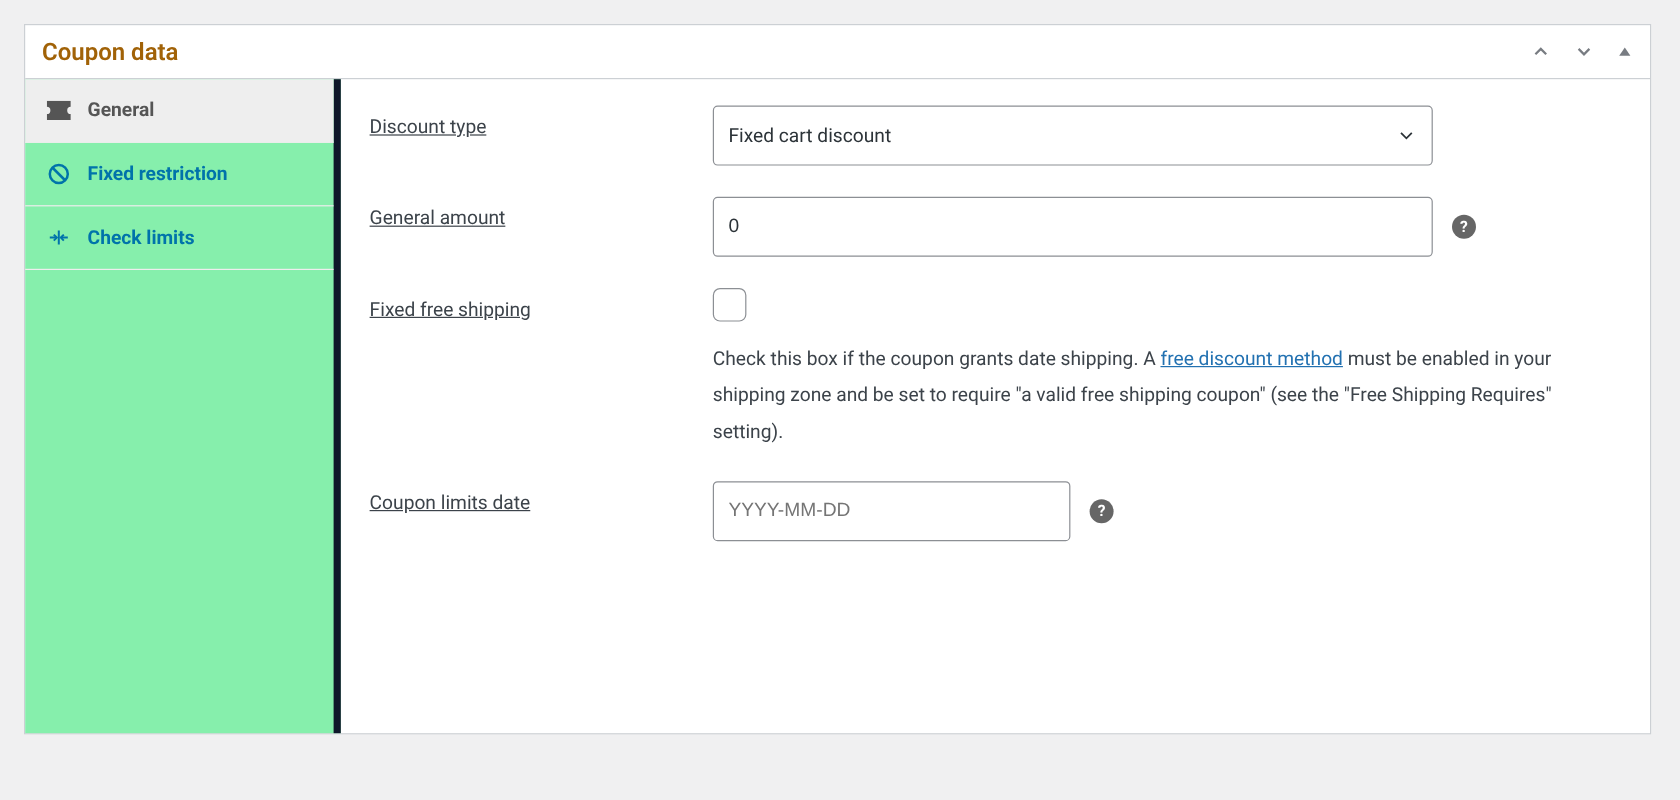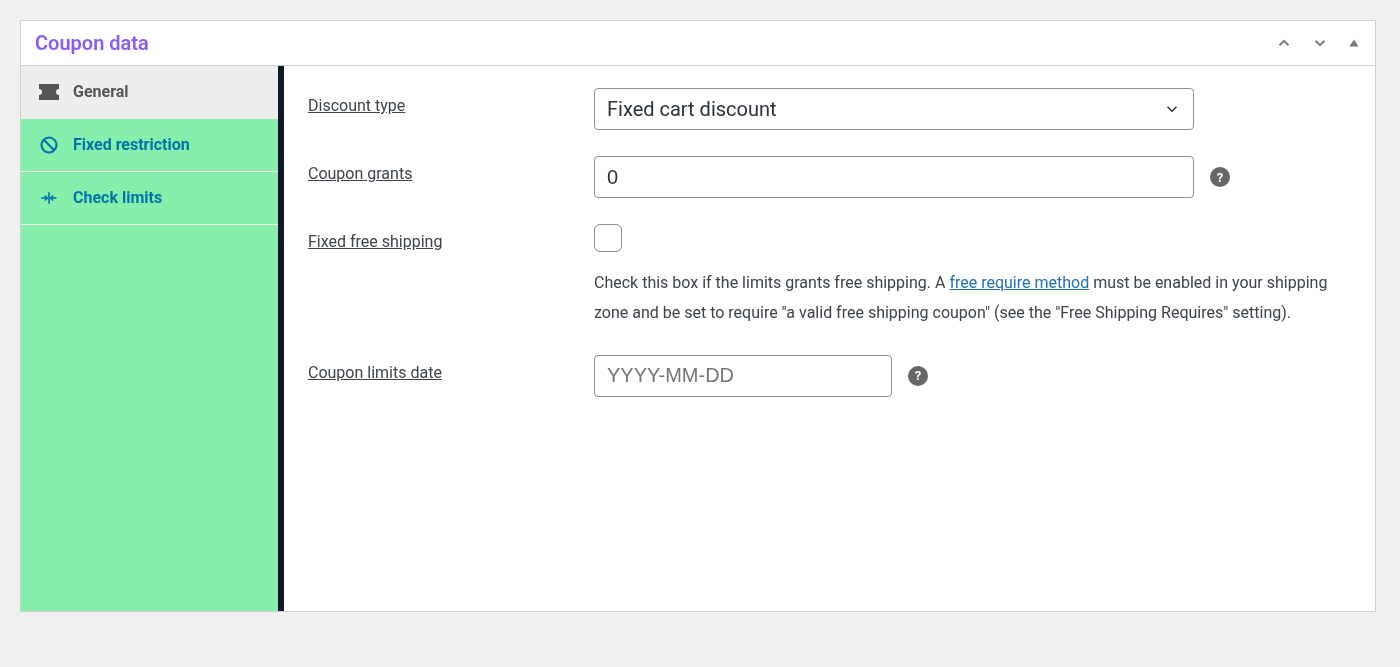--- a/index.html
+++ b/index.html
@@ -19,21 +19,21 @@
   .panel-header {
     display: flex;
     align-items: center;
     justify-content: space-between;
     padding: 10px 14px;
     border-bottom: 1px solid #ccd0d4;
   }
   .panel-title {
     font-size: 20px;
     font-weight: 600;
-    color: #8b5cf6;
+    color: #a16207;
   }
   .panel-actions {
     display: flex;
     gap: 18px;
     align-items: center;
     color: #787c82;
   }
   .panel-actions span { cursor: pointer; }
   .panel-body {
     display: flex;
@@ -95,22 +95,22 @@
   }
   .control-line {
     display: flex;
     align-items: center;
     gap: 16px;
   }
   .select, .text-input {
     border: 1px solid #8c8f94;
     border-radius: 4px;
     background: #fff;
-    padding: 4px 12px;
-    font-size: 20px;
+    padding: 24px 12px;
+    font-size: 16px;
     color: #2c3338;
     height: 42px;
     line-height: 24px;
   }
   .select {
     width: 600px;
     display: flex;
     align-items: center;
     justify-content: space-between;
     cursor: pointer;
@@ -229,37 +229,37 @@
                 <svg width="18" height="18" viewBox="0 0 24 24" fill="none" stroke="#2c3338" stroke-width="2">
                     <polyline points="6 9 12 15 18 9"></polyline>
                   </svg>
               </span>
             </div>
           </div>
         </div>
       </div>
 
       <div class="field-row">
-        <div class="field-label">Coupon grants</div>
+        <div class="field-label">General amount</div>
         <div class="field-control">
           <div class="control-line">
             <input class="text-input" type="text" value="0" style="">
             <span class="help-icon">?</span>
           </div>
         </div>
       </div>
 
       <div class="field-row">
         <div class="field-label">Fixed free shipping</div>
         <div class="field-control">
           <div class="control-line">
             <div class="checkbox"></div>
           </div>
           <div class="description">
-            <span>Check this box if the limits grants free shipping. A </span><a href="#">free require method</a><span> must be enabled in your shipping zone and be set to require "a valid free shipping coupon" (see the "Free Shipping Requires" setting).</span>
+            <span>Check this box if the coupon grants date shipping. A </span><a href="#">free discount method</a><span> must be enabled in your shipping zone and be set to require "a valid free shipping coupon" (see the "Free Shipping Requires" setting).</span>
           </div>
         </div>
       </div>
 
       <div class="field-row">
         <div class="field-label">Coupon limits date</div>
         <div class="field-control">
           <div class="control-line">
             <input class="text-input short" type="text" placeholder="YYYY-MM-DD" style="">
             <span class="help-icon">?</span>

